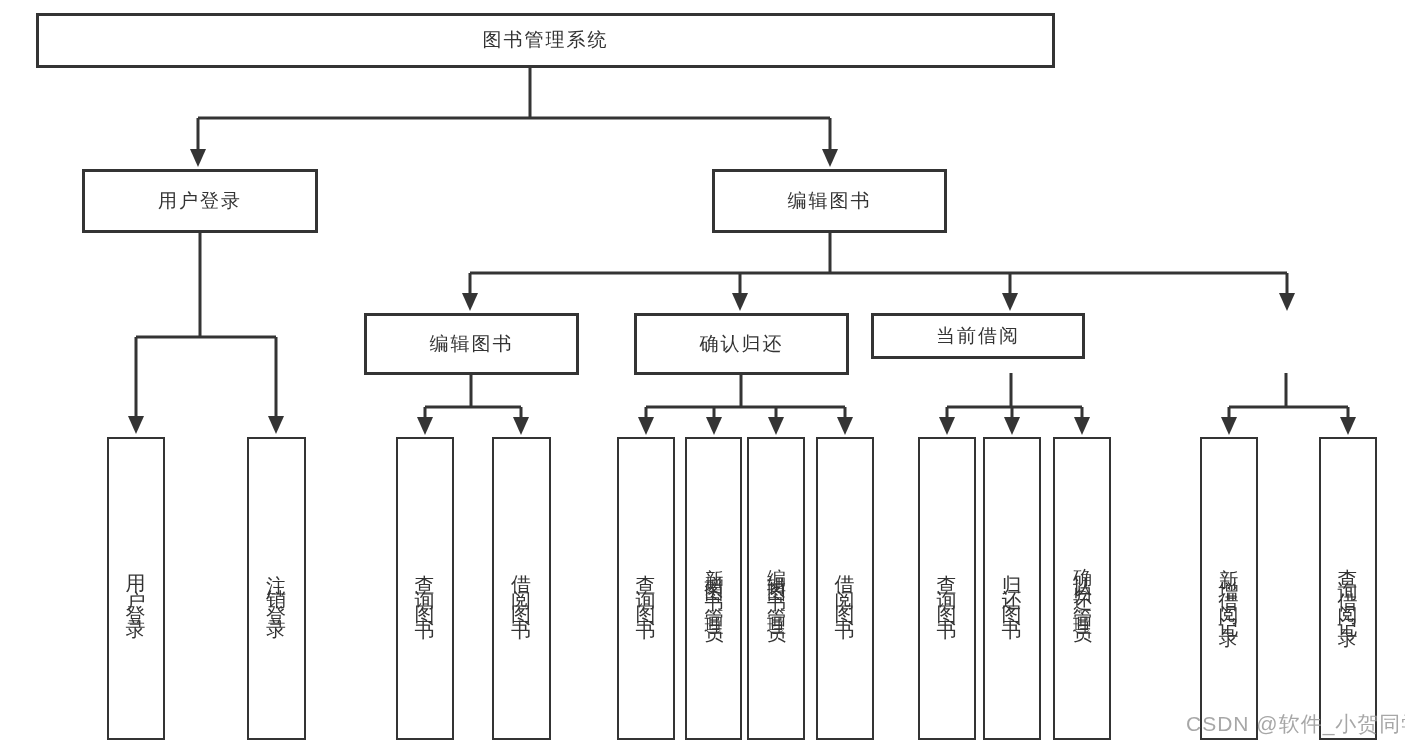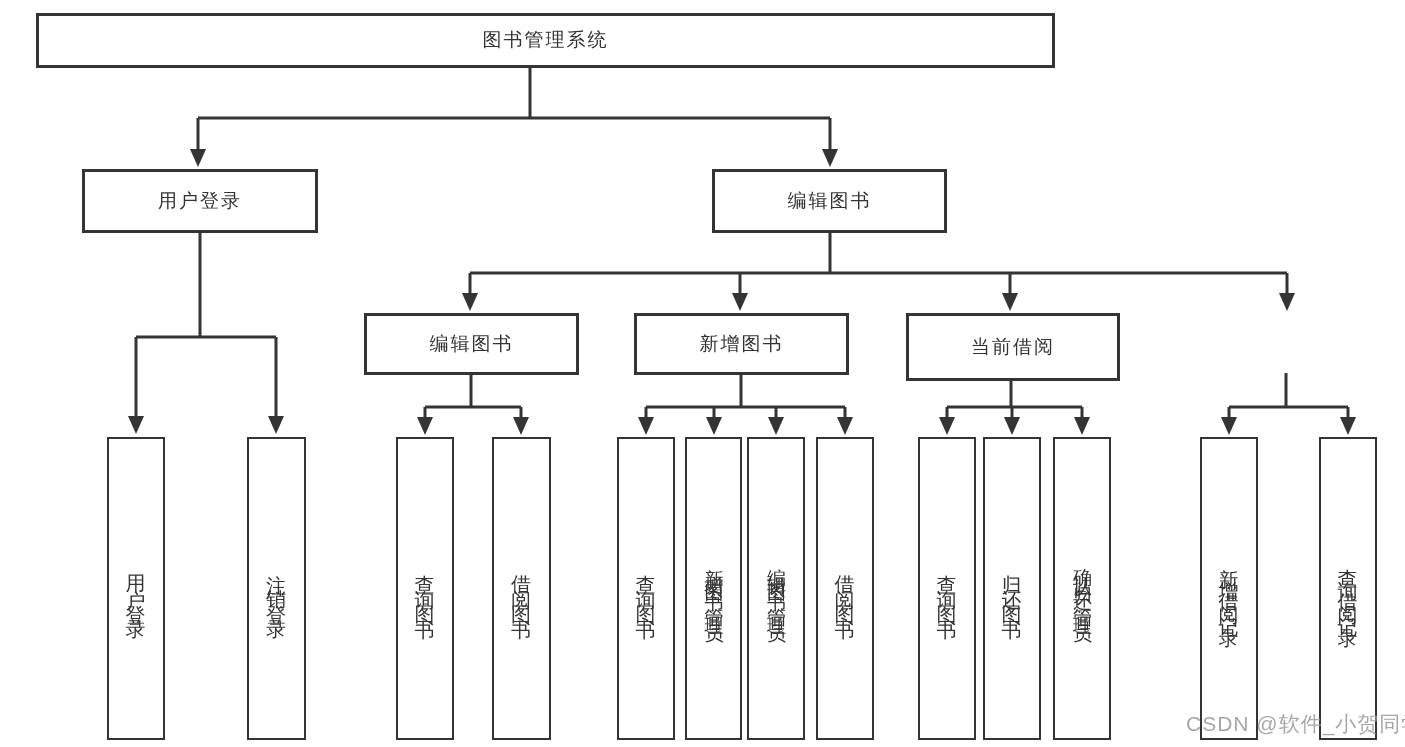--- a/index.html
+++ b/index.html
@@ -87,22 +87,22 @@
       <polygon points="1340,417 1356,417 1348,435"></polygon>
     </g>
   </svg>
 
   <div class="n h" style="left:36px;top:13px;width:1019px;height:55px">图书管理系统</div>
 
   <div class="n h" style="left:82px;top:169px;width:236px;height:64px">用户登录</div>
   <div class="n h" style="left:712px;top:169px;width:235px;height:64px">编辑图书</div>
 
   <div class="n h" style="left:364px;top:313px;width:215px;height:62px">编辑图书</div>
-  <div class="n h" style="left:634px;top:313px;width:215px;height:62px">新增图书</div>
-  <div class="n h" style="left:906px;top:313px;width:214px;height:68px">当前借阅</div>
+  <div class="n h" style="left:634px;top:313px;width:215px;height:62px">确认归还</div>
+  <div class="n h" style="left:871px;top:313px;width:214px;height:46px">当前借阅</div>
 
   <div class="n v" style="left:107px;top:437px;width:58px;height:303px">用户登录</div>
   <div class="n v" style="left:247px;top:437px;width:59px;height:303px">注销登录</div>
 
   <div class="n v" style="left:396px;top:437px;width:58px;height:303px">查询图书</div>
   <div class="n v" style="left:492px;top:437px;width:59px;height:303px">借阅图书</div>
 
   <div class="n v" style="left:617px;top:437px;width:58px;height:303px">查询图书</div>
   <div class="n v long" style="left:685px;top:437px;width:57px;height:303px">新增图书（管理员）</div>
   <div class="n v long" style="left:747px;top:437px;width:58px;height:303px">编辑图书（管理员）</div>

